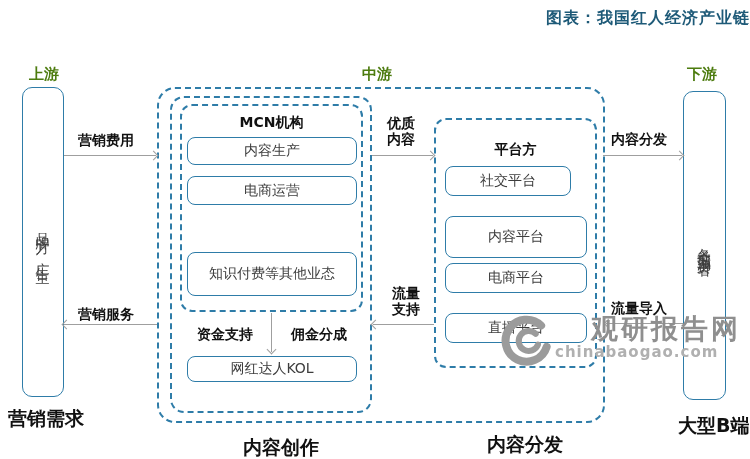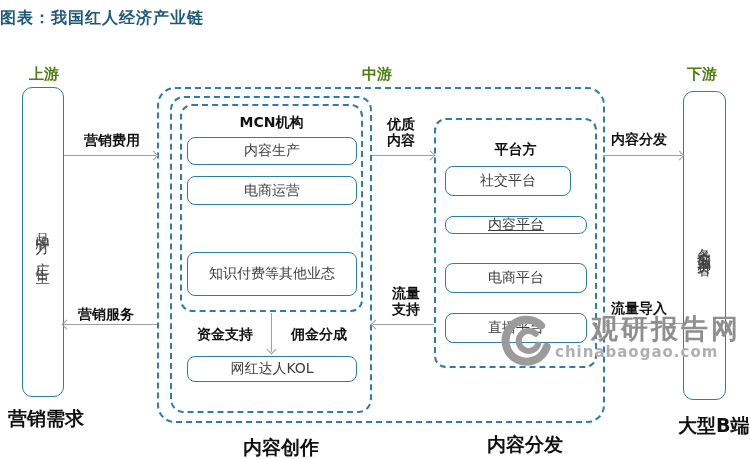--- a/index.html
+++ b/index.html
@@ -1,21 +1,21 @@
 <!DOCTYPE html>
 <html><head>
 <meta charset="utf-8">
 <style>
   html,body{margin:0;padding:0;background:#ffffff;}
   .stage{
     position:relative;width:750px;height:459px;background:#ffffff;overflow:hidden;
     font-family:"DejaVu Sans","Liberation Sans",sans-serif;
   }
   .title{
-    position:absolute;top:8px;left:0;width:100%;text-align:left;
+    position:absolute;top:8px;left:0;width:100%;text-align:right;
     font-size:16px;font-weight:bold;color:#1e5a78;letter-spacing:1px;
   }
   .zone{position:absolute;font-size:15px;font-weight:bold;color:#4d7c0f;}
   .blabel{position:absolute;font-size:14px;font-weight:bold;color:#111;white-space:nowrap;}
   .glabel{position:absolute;font-size:19px;font-weight:bold;color:#111;white-space:nowrap;}
   .wrap2{width:34px;text-align:center;line-height:16px;white-space:normal;}
   .dashed{position:absolute;border:2px dashed #2e7ca8;background:transparent;box-sizing:border-box;}
   .node{
     position:absolute;border:1.5px solid #2e7ca8;border-radius:8px;background:#ffffff;
     display:flex;align-items:center;justify-content:center;
@@ -79,37 +79,37 @@
     <span class="head d"></span>
   </div>
 
   <div class="node" style="left:187px;top:356px;width:170px;height:26px;">网红达人KOL</div>
   <div class="glabel" style="left:243px;top:435px;">内容创作</div>
 
   <div class="dashed" style="left:434px;top:118px;width:163px;height:250px;border-radius:12px;"></div>
   <div class="gtitle" style="left:434px;top:141px;width:163px;">平台方</div>
 
   <div class="node" style="left:445px;top:166px;width:126px;height:30px;">社交平台</div>
-  <div class="node" style="left:445px;top:216px;width:142px;height:18px;text-decoration:underline;">内容平台</div>
+  <div class="node" style="left:445px;top:216px;width:142px;height:42px;">内容平台</div>
   <div class="node" style="left:445px;top:263px;width:142px;height:30px;">电商平台</div>
   <div class="node" style="left:445px;top:313px;width:142px;height:30px;">直播平台</div>
   <div class="glabel" style="left:487px;top:432px;">内容分发</div>
 
   <div class="vbox" style="left:683px;top:91px;width:43px;height:309px;">
     <span class="vtext" style="letter-spacing:3px;">各类型消费者</span>
   </div>
   <div class="glabel" style="left:678px;top:413px;">大型B端</div>
 
-  <div class="blabel" style="left:84px;top:132px;text-align:right;">营销费用</div>
+  <div class="blabel" style="left:78px;top:132px;text-align:right;">营销费用</div>
   <div class="arrow h" style="left:64px;top:155px;width:92px;">
     <span class="line"></span>
     <span class="head r"></span>
   </div>
 
-  <div class="blabel wrap2" style="left:384px;top:116px;">优质内容</div>
+  <div class="blabel wrap2" style="left:384px;top:116px;font-family:Liberation Mono, monospace;">优质内容</div>
   <div class="arrow h" style="left:372px;top:155px;width:61px;">
     <span class="line"></span>
     <span class="head r"></span>
   </div>
 
   <div class="blabel" style="left:611px;top:131px;">内容分发</div>
   <div class="arrow h" style="left:603px;top:155px;width:79px;">
     <span class="line"></span>
     <span class="head r"></span>
   </div>

